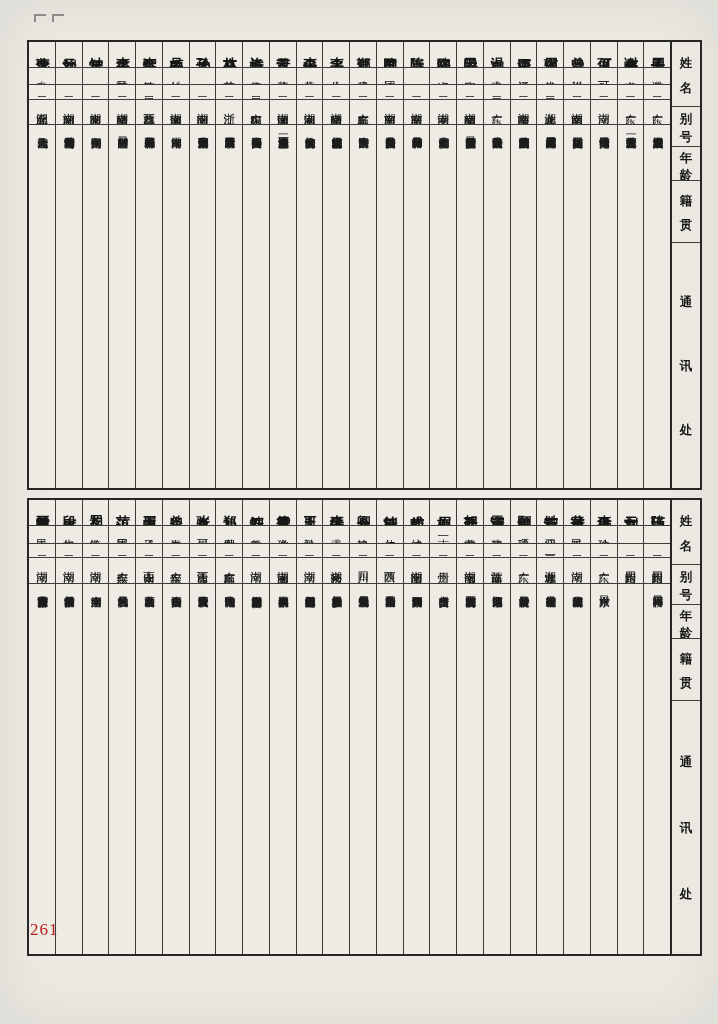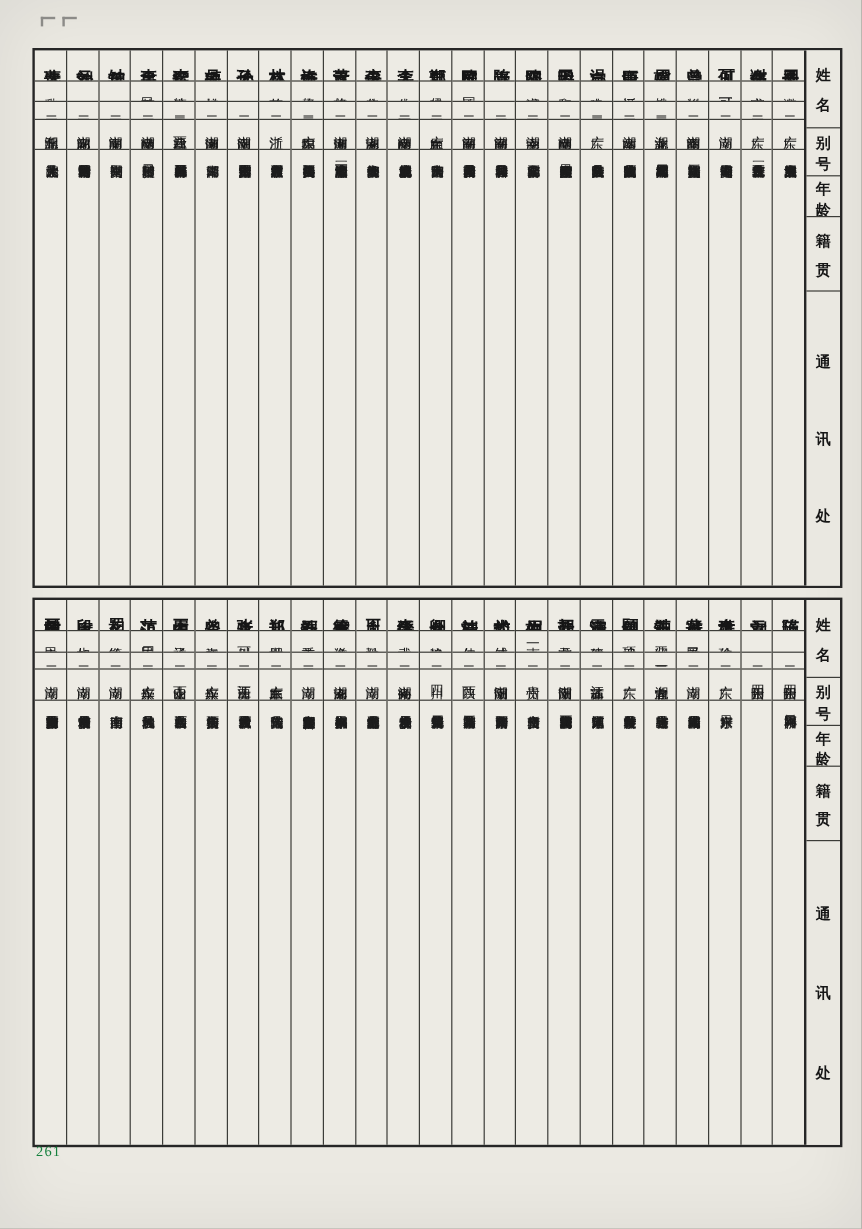--- a/index.html
+++ b/index.html
@@ -35,21 +35,21 @@
   .c-age    { height:34px; padding-top:3px; }
   .c-origin { height:62px; padding-top:4px; }
   .c-addr   { flex:1 1 auto; display:block; padding:4px 1px 2px 1px; }
   .v { writing-mode:vertical-rl; text-orientation:upright; line-height:1.05; }
   .c-name  .v { font-size:14px; letter-spacing:1px; font-weight:bold; }
   .c-alias .v { font-size:11.5px; }
   .c-age   .v { font-size:11.5px; letter-spacing:2px; }
   .c-origin .v { font-size:11.5px; letter-spacing:1px; }
   .c-addr  .v { display:block; height:100%; font-size:10.5px; line-height:12.5px; color:#1d1d1d; margin:0 auto; }
   .hdr-cell { display:flex; flex-direction:column; align-items:center; justify-content:space-evenly; font-size:12.5px; font-weight:bold; }
-  .page-number { position:absolute; left:30px; top:952px; font-size:12px; letter-spacing:1px; color:#15803d; }
+  .page-number { position:absolute; left:30px; top:920px; font-size:17px; letter-spacing:1px; color:#b91c1c; }
 </style>
 </head>
 <body>
 
 <div class="page">
   <div class="reg-mark" style="left:34px; top:14px;"></div>
   <div class="reg-mark" style="left:52px; top:14px;"></div>
 
   <div class="dir-table" id="table-0" style="top:40px; height:450px;">
   <div class="col person-col">

